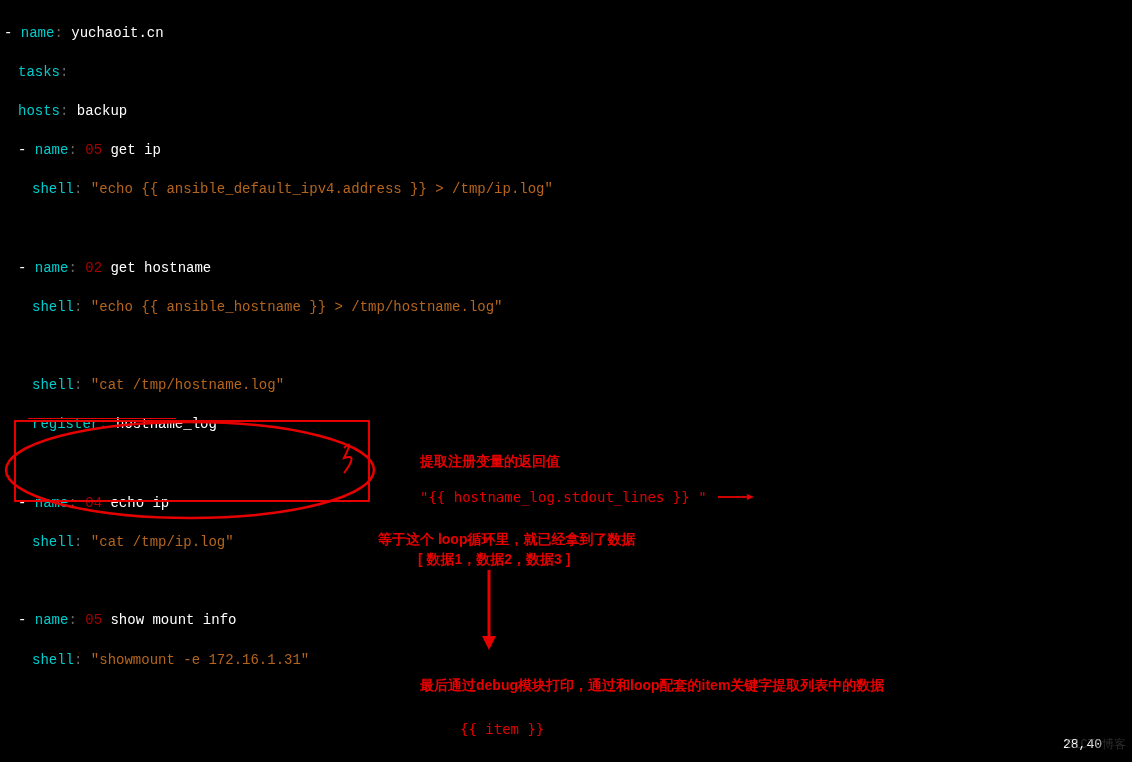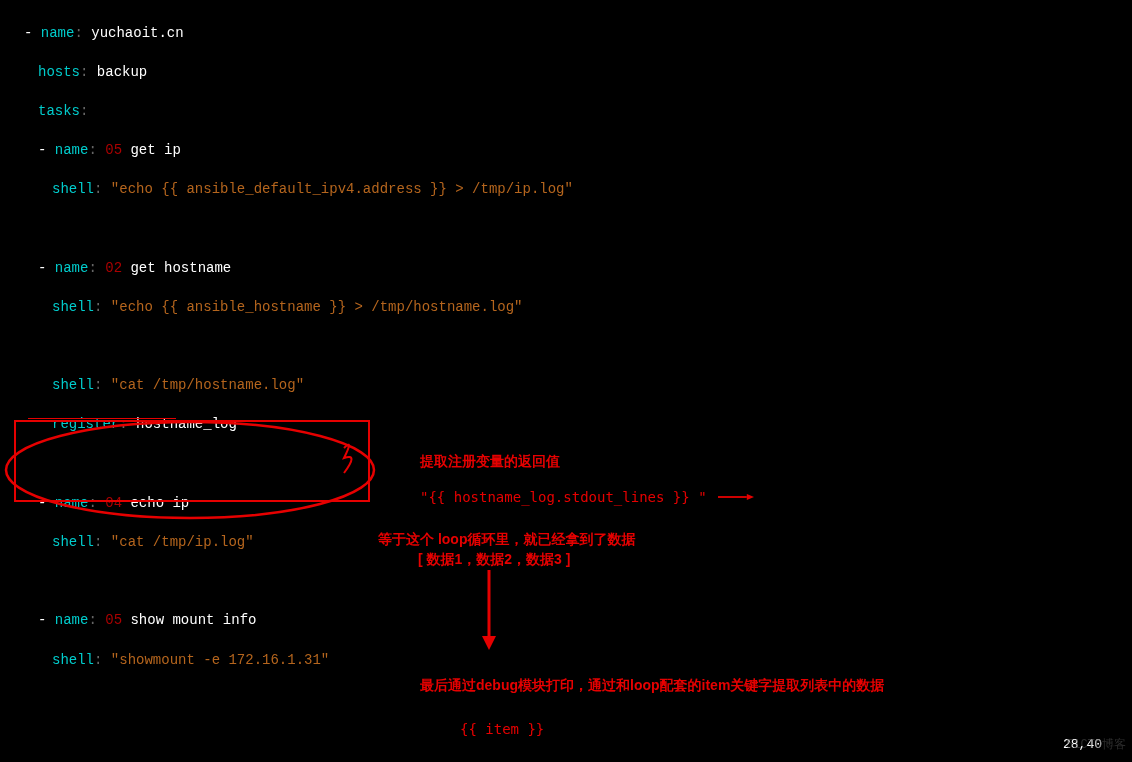--- a/index.html
+++ b/index.html
@@ -14,21 +14,21 @@
     position: relative;
     line-height: 1.4;
   }
   .editor { padding: 4px 0 0 4px; white-space: pre; }
   .teal { color: #00cccc; }
   .white { color: #fff; }
   .brown { color: #b5651d; }
   .red { color: #aa0000; }
   .darkgray { color: #666; }
 
-  .line { display: block; margin-left: 20px; }
+  .line { display: block; }
   .ind1 { padding-left: 14px; }
   .ind2 { padding-left: 28px; }
 
   .loop-box {
     position: absolute;
     left: 14px;
     top: 420px;
     width: 356px;
     height: 82px;
     border: 2px solid #e60000;
@@ -83,22 +83,22 @@
     color: #4a4a4a;
     font-size: 12px;
     opacity: 0.6;
   }
 </style>
 </head>
 <body>
 
 <div class="editor">
 <span class="line"><span class="white">- </span><span class="teal">name</span><span class="darkgray">: </span><span class="white">yuchaoit.cn</span></span>
+<span class="line ind1"><span class="teal">tasks</span><span class="darkgray">:</span></span>
 <span class="line ind1"><span class="teal">hosts</span><span class="darkgray">: </span><span class="white">backup</span></span>
-<span class="line ind1"><span class="teal">tasks</span><span class="darkgray">:</span></span>
 <span class="line ind1"><span class="white">- </span><span class="teal">name</span><span class="darkgray">: </span><span class="red">05</span><span class="white"> get ip</span></span>
 <span class="line ind2"><span class="teal">shell</span><span class="darkgray">: </span><span class="brown">"echo {{ ansible_default_ipv4.address }} &gt; /tmp/ip.log"</span></span>
 <span class="line"> </span>
 <span class="line ind1"><span class="white">- </span><span class="teal">name</span><span class="darkgray">: </span><span class="red">02</span><span class="white"> get hostname</span></span>
 <span class="line ind2"><span class="teal">shell</span><span class="darkgray">: </span><span class="brown">"echo {{ ansible_hostname }} &gt; /tmp/hostname.log"</span></span>
 <span class="line"> </span>
 <span class="line ind2"><span class="teal">shell</span><span class="darkgray">: </span><span class="brown">"cat /tmp/hostname.log"</span></span>
 <span class="line ind2"><span class="teal">register</span><span class="darkgray">: </span><span class="white">hostname_log</span></span>
 <span class="line"> </span>
 <span class="line ind1"><span class="white">- </span><span class="teal">name</span><span class="darkgray">: </span><span class="red">04</span><span class="white"> echo ip</span></span>

